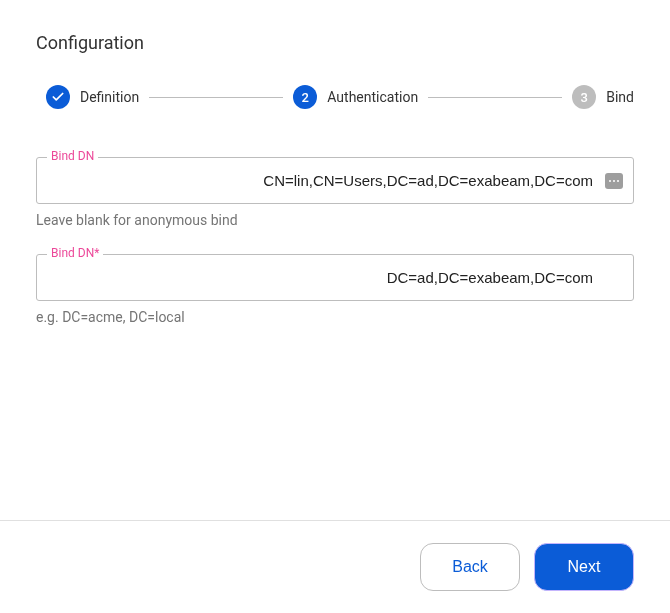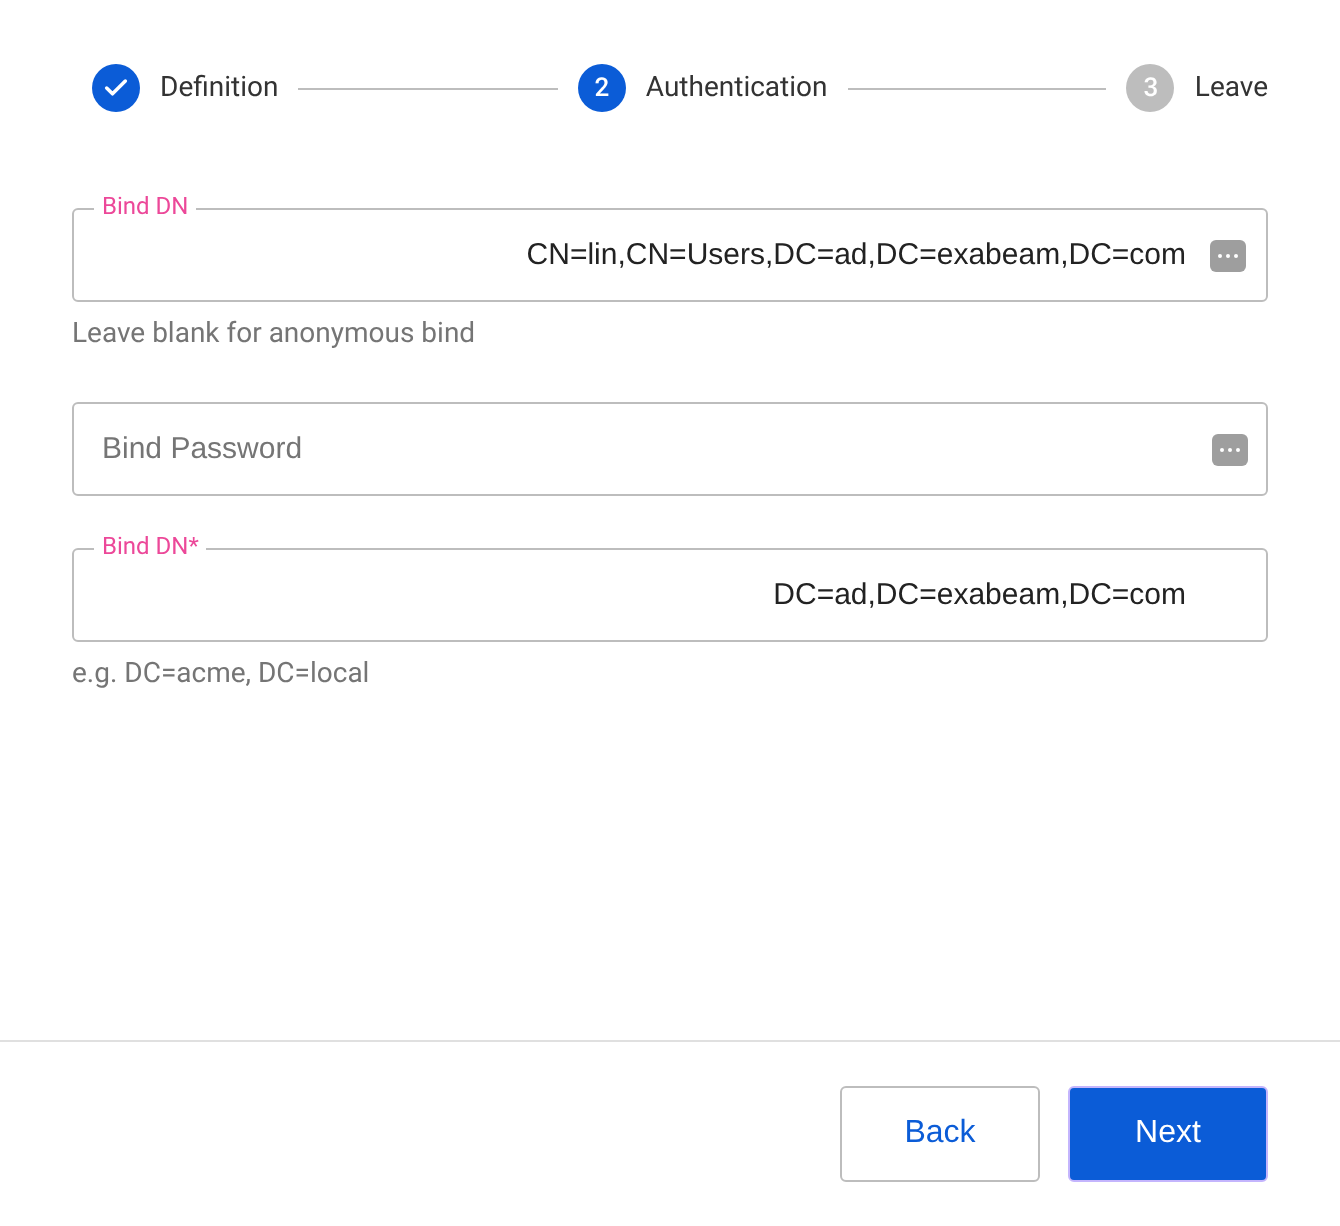--- a/index.html
+++ b/index.html
@@ -125,21 +125,21 @@
     left: 0; right: 0; bottom: 0;
     border-top: 1px solid #e0e0e0;
     padding: 22px 36px;
     display: flex;
     justify-content: flex-end;
     gap: 14px;
   }
   .btn {
     min-width: 100px;
     height: 48px;
-    border-radius: 3px;
+    border-radius: 13px;
     font-size: 16px;
     font-weight: 500;
     cursor: pointer;
     display: flex;
     align-items: center;
     justify-content: center;
   }
   .btn-outline {
     background: #fff;
     border: 1px solid #bdbdbd;
@@ -148,65 +148,58 @@
   .btn-primary {
     background: #0b5cd7;
     border: 1px solid #c4b5fd;
     color: #fff;
   }
 </style>
 </head>
 <body>
 
 <div class="page">
+  <h1 class="title">Configuration</h1>
 
   <div class="stepper">
     <div class="step">
       <div class="step-circle done">
         <svg viewBox="0 0 24 24" fill="none" stroke="#fff" stroke-width="3" stroke-linecap="round" stroke-linejoin="round">
             <polyline points="20 6 9 17 4 12"></polyline>
           </svg>
       </div>
       <span class="step-label">Definition</span>
     </div>
     <div class="step-line"></div>
     <div class="step">
       <div class="step-circle active">2</div>
       <span class="step-label">Authentication</span>
     </div>
     <div class="step-line"></div>
     <div class="step">
       <div class="step-circle idle">3</div>
-      <span class="step-label">Leave</span>
+      <span class="step-label">Bind</span>
     </div>
   </div>
 
   <div class="form">
 
     <div class="field-group">
       <div class="field-outline">
         <span class="field-label">Bind DN</span>
         <input class="field-input" type="text" value="CN=lin,CN=Users,DC=ad,DC=exabeam,DC=com" style="">
         <div class="field-icon">
           <span class="dot"></span>
             <span class="dot"></span>
             <span class="dot"></span>
         </div>
       </div>
     </div>
     <div class="helper">Leave blank for anonymous bind</div>
 
-    <div class="plain-input-wrap">
-      <input class="plain-input" type="password" placeholder="Bind Password" style="">
-      <div class="field-icon">
-        <span class="dot"></span>
-          <span class="dot"></span>
-          <span class="dot"></span>
-      </div>
-    </div>
 
     <div class="field-group">
       <div class="field-outline">
         <span class="field-label">Bind DN*</span>
         <input class="field-input" type="text" value="DC=ad,DC=exabeam,DC=com" style="">
       </div>
     </div>
     <div class="helper">e.g. DC=acme, DC=local</div>
 
   </div>

